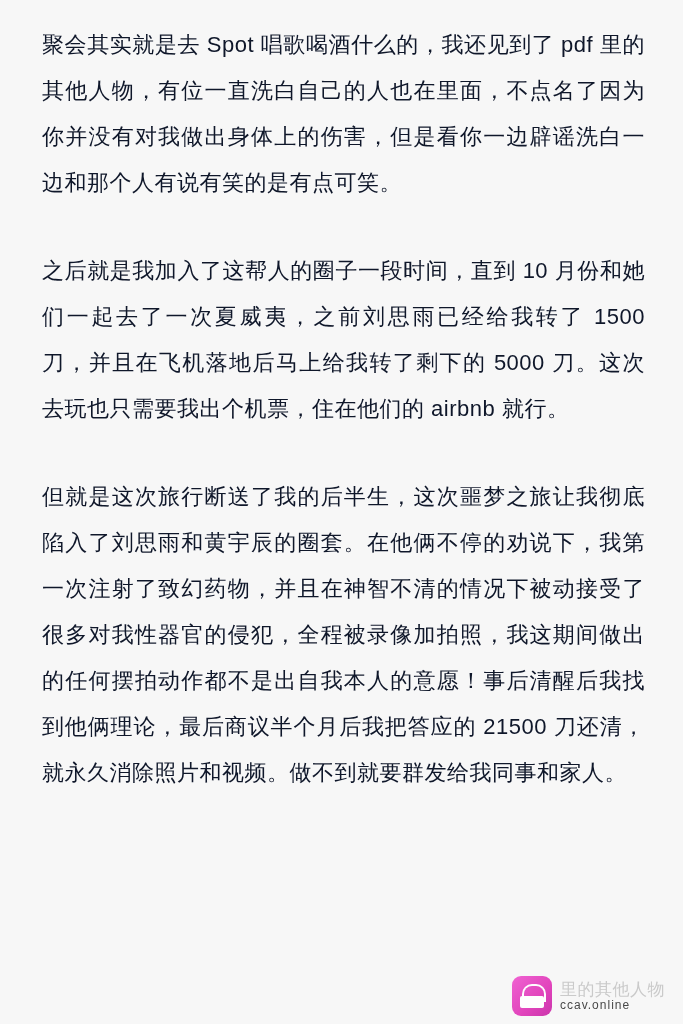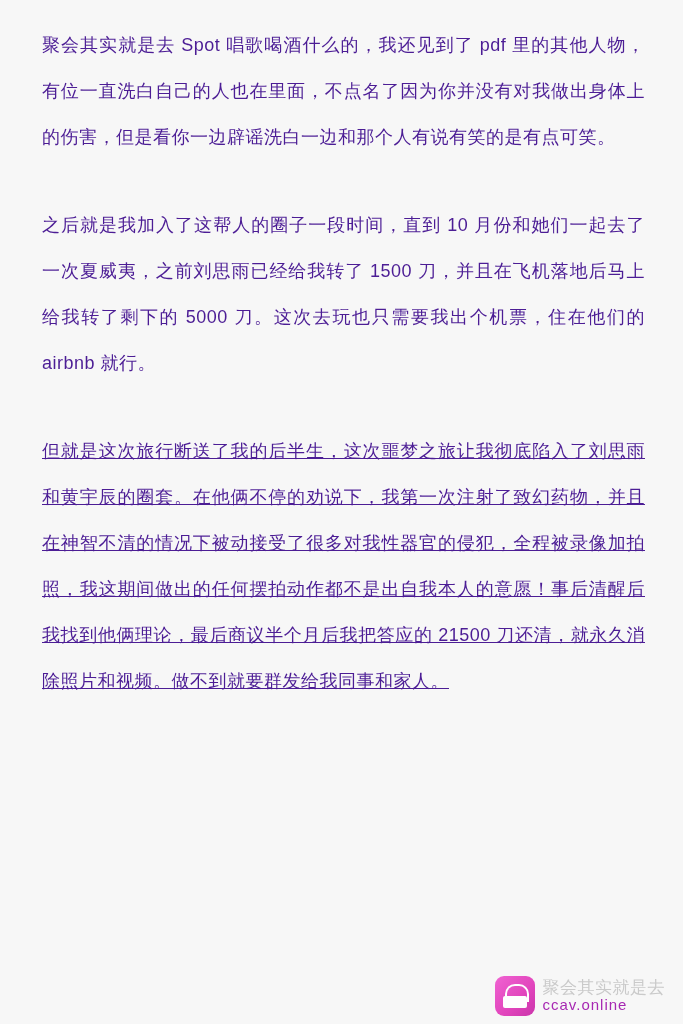--- a/index.html
+++ b/index.html
@@ -16,33 +16,32 @@
   }
   .page {
     width: 683px;
     height: 1024px;
     background: #f7f7f7;
     box-sizing: border-box;
     padding: 22px 38px 0 42px;
     position: relative;
   }
   .para {
-    color: #4c1d95;
-    font-size: 18px;
+    color: #0f172a;
+    font-size: 22px;
     line-height: 46px;
     letter-spacing: 0.5px;
     text-align: justify;
     text-justify: inter-ideograph;
     margin: 0 0 42px 0;
     font-family: "Liberation Sans", sans-serif;
     font-weight: 400;
   }
   .para:last-of-type {
     margin-bottom: 8px;
-    text-decoration: underline;
   }
   .watermark {
     position: absolute;
     right: 18px;
     bottom: 8px;
     display: flex;
     align-items: center;
     gap: 8px;
     opacity: 0.95;
   }
@@ -80,36 +79,36 @@
     flex-direction: column;
     line-height: 1.05;
   }
   .wm-title {
     color: #c8c8c8;
     font-size: 17px;
     letter-spacing: 0.5px;
     font-family: "Liberation Sans", sans-serif;
   }
   .wm-sub {
-    color: #a21caf;
-    font-size: 15px;
+    color: #404040;
+    font-size: 12px;
     letter-spacing: 1px;
     font-family: "Liberation Sans", sans-serif;
   }
 </style>
 </head>
 <body>
 
 <div class="page">
 
   <p class="para">聚会其实就是去 Spot 唱歌喝酒什么的，我还见到了 pdf 里的其他人物，有位一直洗白自己的人也在里面，不点名了因为你并没有对我做出身体上的伤害，但是看你一边辟谣洗白一边和那个人有说有笑的是有点可笑。</p>
   <p class="para">之后就是我加入了这帮人的圈子一段时间，直到 10 月份和她们一起去了一次夏威夷，之前刘思雨已经给我转了 1500 刀，并且在飞机落地后马上给我转了剩下的 5000 刀。这次去玩也只需要我出个机票，住在他们的 airbnb 就行。</p>
   <p class="para">但就是这次旅行断送了我的后半生，这次噩梦之旅让我彻底陷入了刘思雨和黄宇辰的圈套。在他俩不停的劝说下，我第一次注射了致幻药物，并且在神智不清的情况下被动接受了很多对我性器官的侵犯，全程被录像加拍照，我这期间做出的任何摆拍动作都不是出自我本人的意愿！事后清醒后我找到他俩理论，最后商议半个月后我把答应的 21500 刀还清，就永久消除照片和视频。做不到就要群发给我同事和家人。</p>
 
   <div class="watermark">
     <div class="wm-logo"></div>
     <div class="wm-text">
-      <span class="wm-title">聚会其实就是去</span>
+      <span class="wm-title">里的其他人物</span>
       <span class="wm-sub">ccav.online</span>
     </div>
   </div>
 
 </div>
 
 </body></html>

